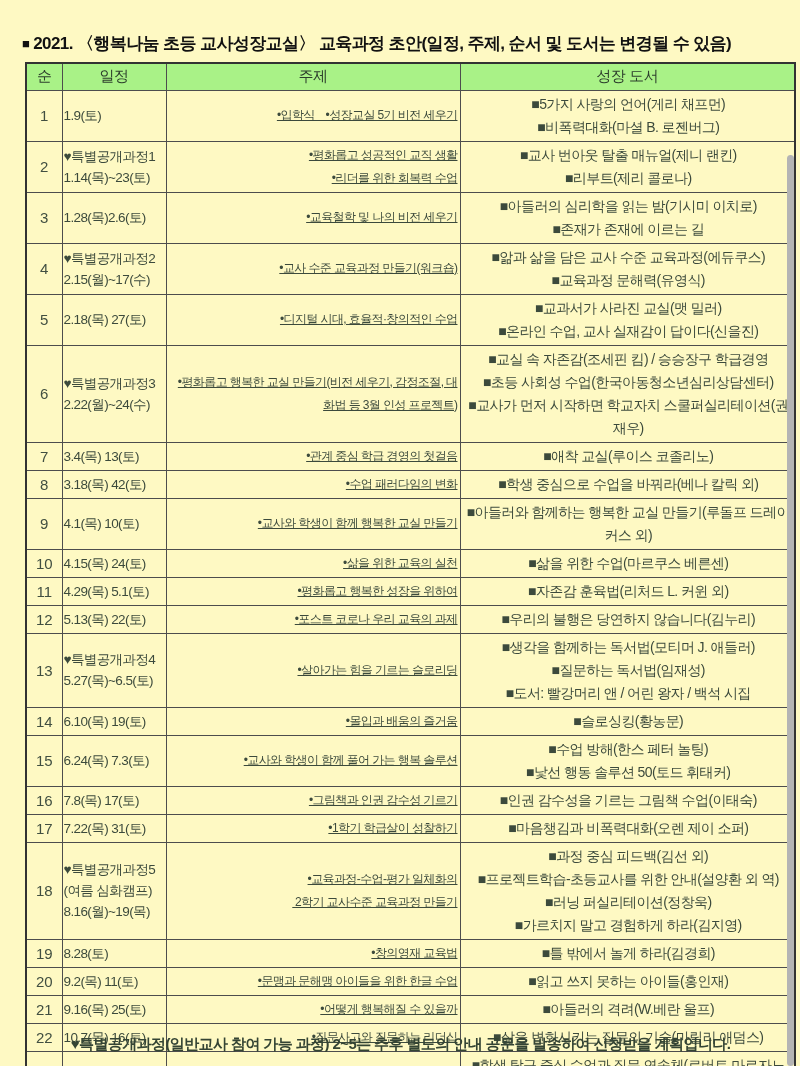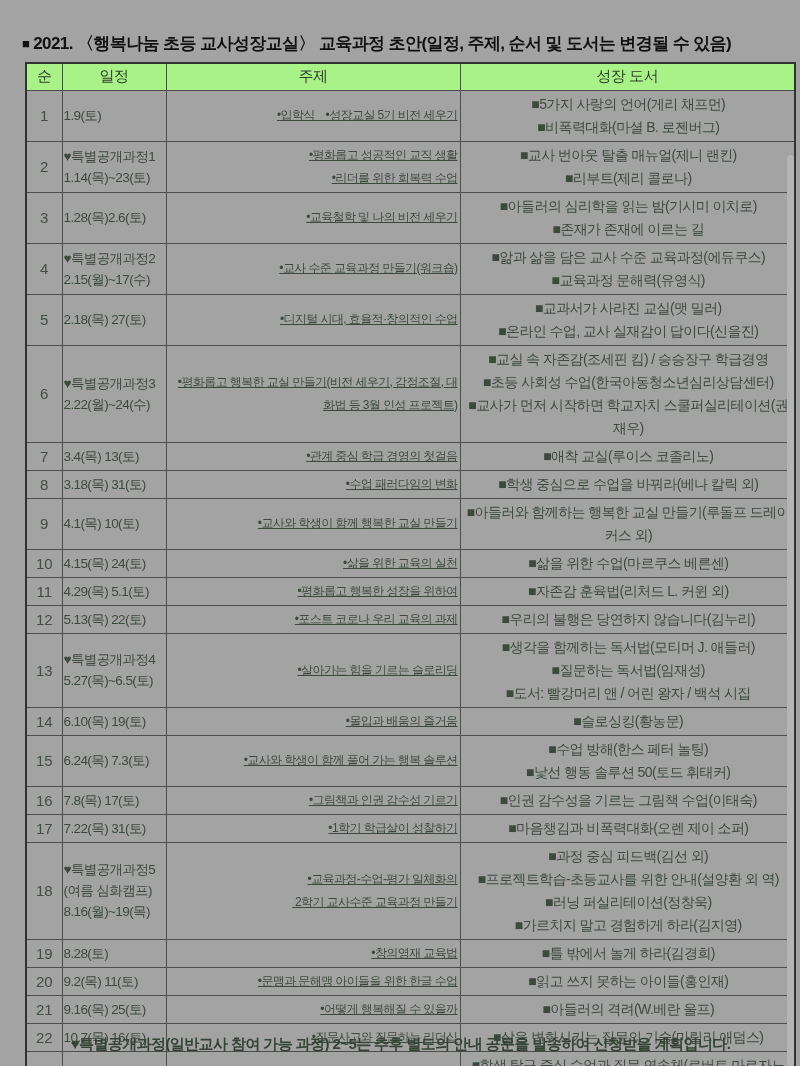--- a/index.html
+++ b/index.html
@@ -1,18 +1,18 @@
 <!DOCTYPE html>
 <html style="--header-bg: #a9f287;"><head>
 <meta charset="utf-8">
 <style>
   * { margin:0; padding:0; box-sizing:border-box; }
   html,body { width:800px; height:1066px; background:#ffffff;
     font-family:"Liberation Sans","DejaVu Sans",sans-serif; color:#3c4a3c; }
-  .page { position:relative; width:800px; height:1066px; overflow:hidden; background:#a3a3a3; }
+  .page { position:relative; width:800px; height:1066px; overflow:hidden; background:#fef9c3; }
 
   .title { position:absolute; top:32px; left:22px; width:770px;
     font-size:17px; font-weight:bold; color:#111; letter-spacing:-0.6px; white-space:nowrap; }
   .title .sq { font-size:13px; vertical-align:1px; margin-right:4px; }
 
   table.sched { position:absolute; top:62px; left:25px; width:769px;
     border-collapse:collapse; table-layout:fixed; }
   table.sched th, table.sched td { border:1px solid #4d4d4d; vertical-align:middle; }
   table.sched { border:2px solid #333; }
   th.hcell { background:var(--header-bg,#a9f287); height:27px; font-size:15px;
@@ -147,21 +147,21 @@
     <td class="c-topic">
             <div class="line">•관계 중심 학급 경영의 첫걸음</div>
           </td>
     <td class="c-books">
             <div class="line">■애착 교실(루이스 코졸리노)</div>
           </td>
   </tr>
         <tr>
     <td class="c-no">8</td>
     <td class="c-sched">
-            <div class="line">3.18(목) 31(토)</div>
+            <div class="line">3.18(목) 42(토)</div>
           </td>
     <td class="c-topic">
             <div class="line">•수업 패러다임의 변화</div>
           </td>
     <td class="c-books">
             <div class="line">■학생 중심으로 수업을 바꿔라(베나 칼릭 외)</div>
           </td>
   </tr>
         <tr>
     <td class="c-no">9</td>

